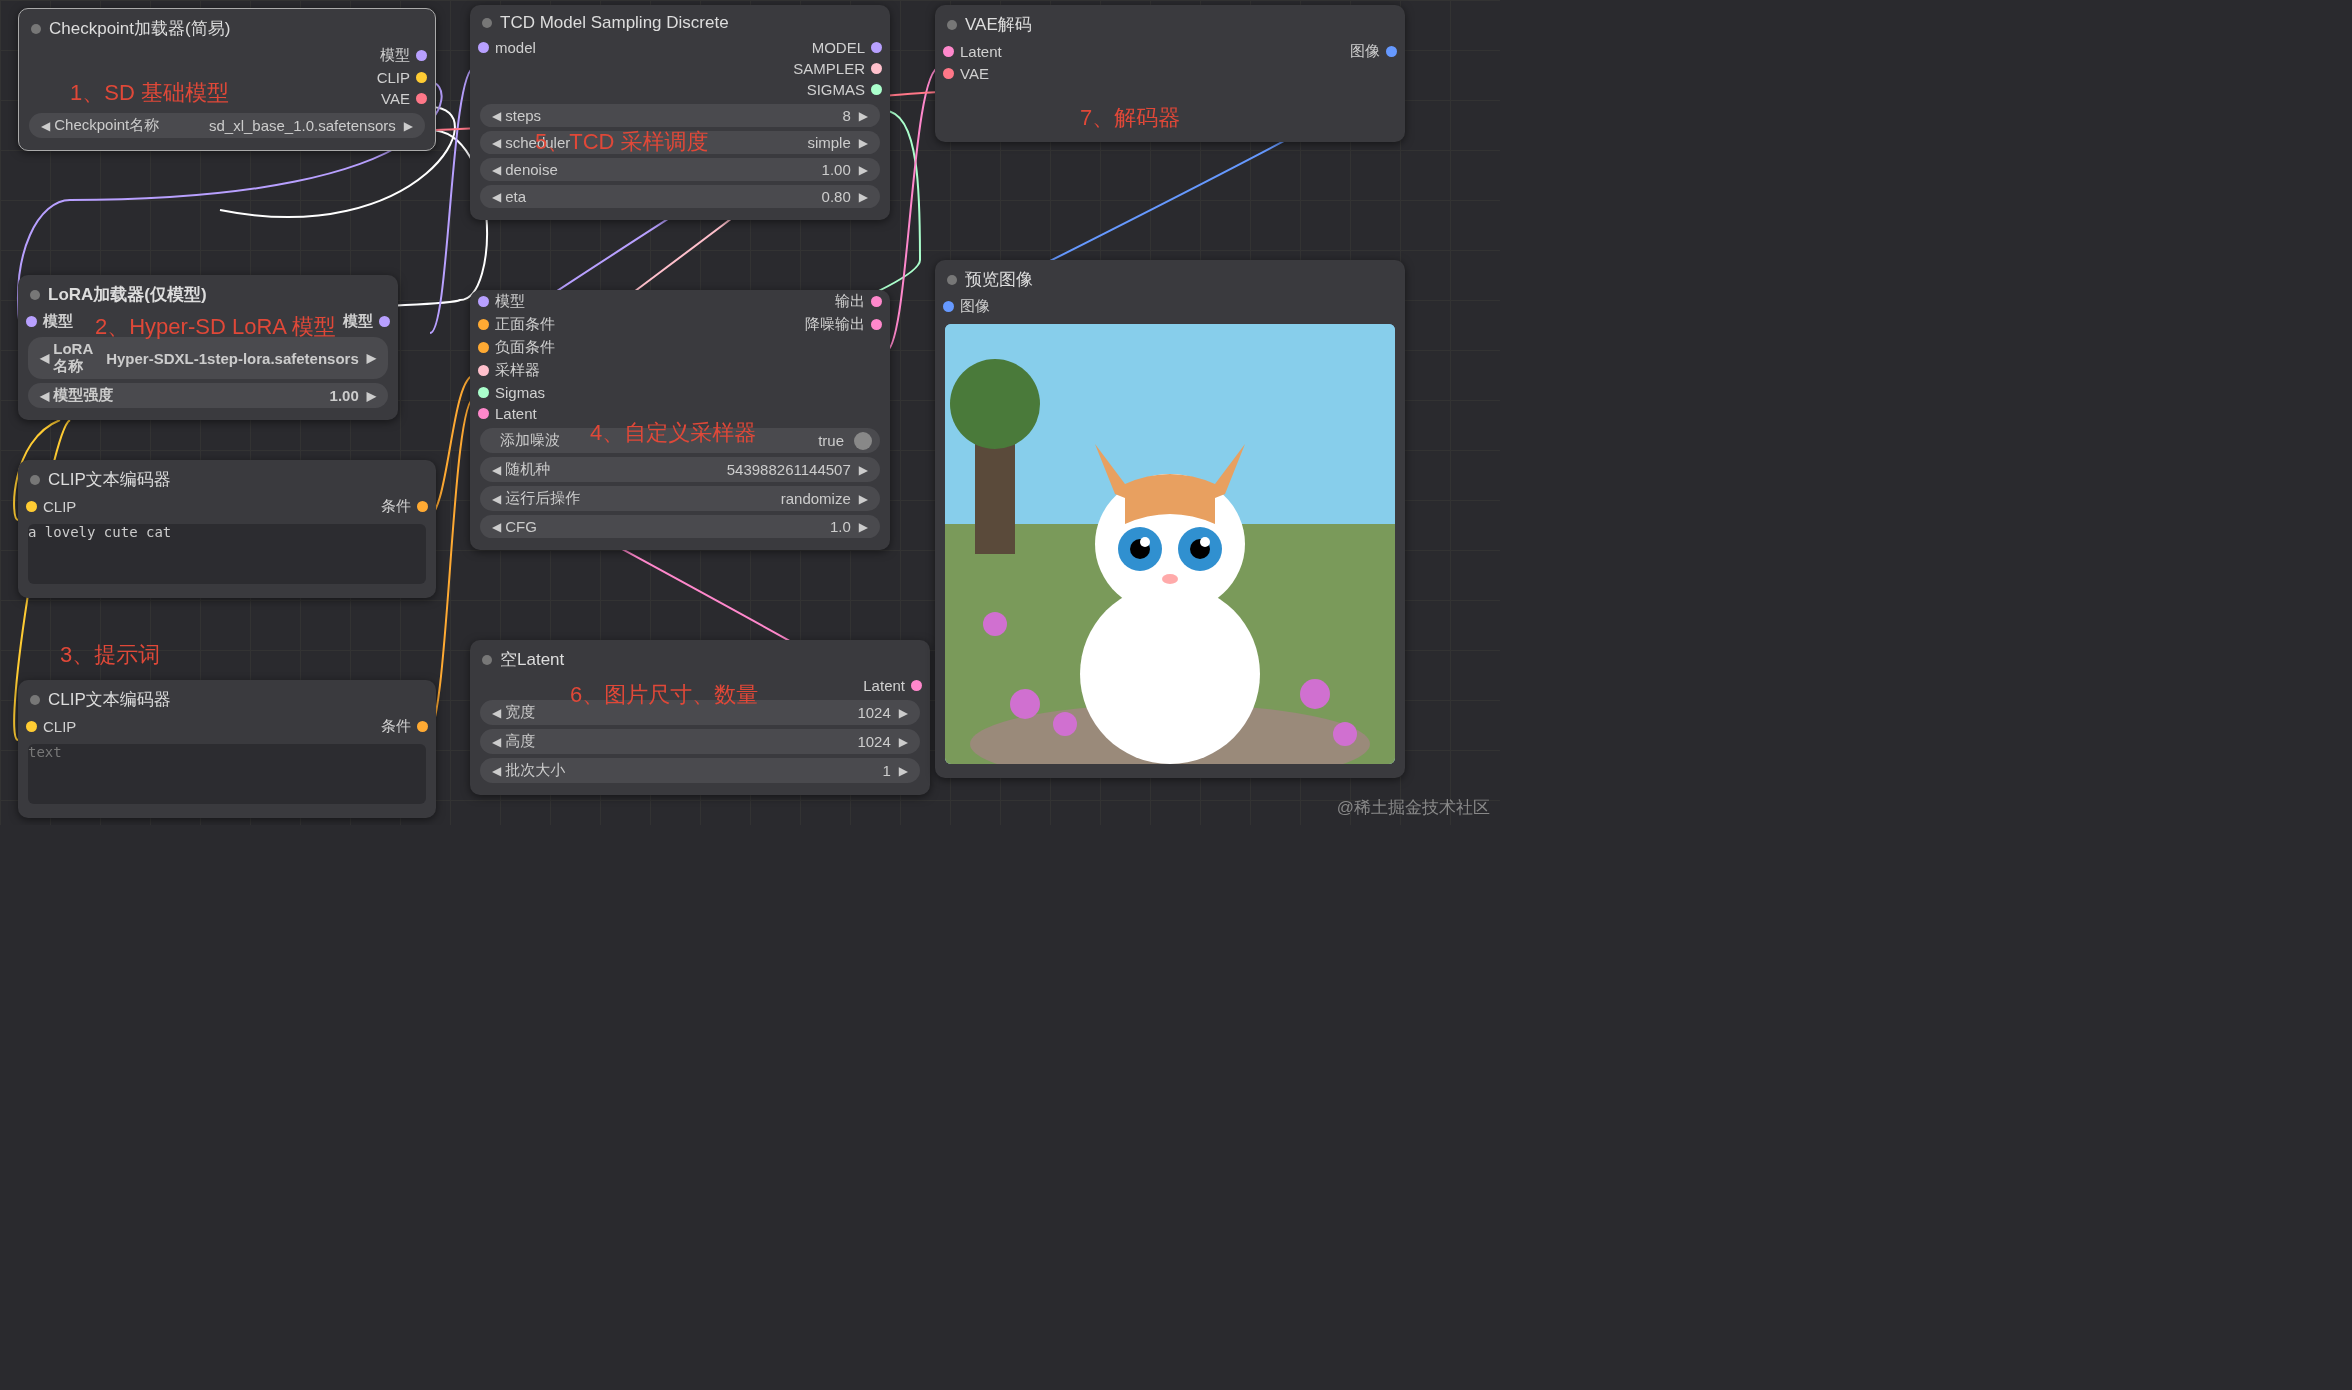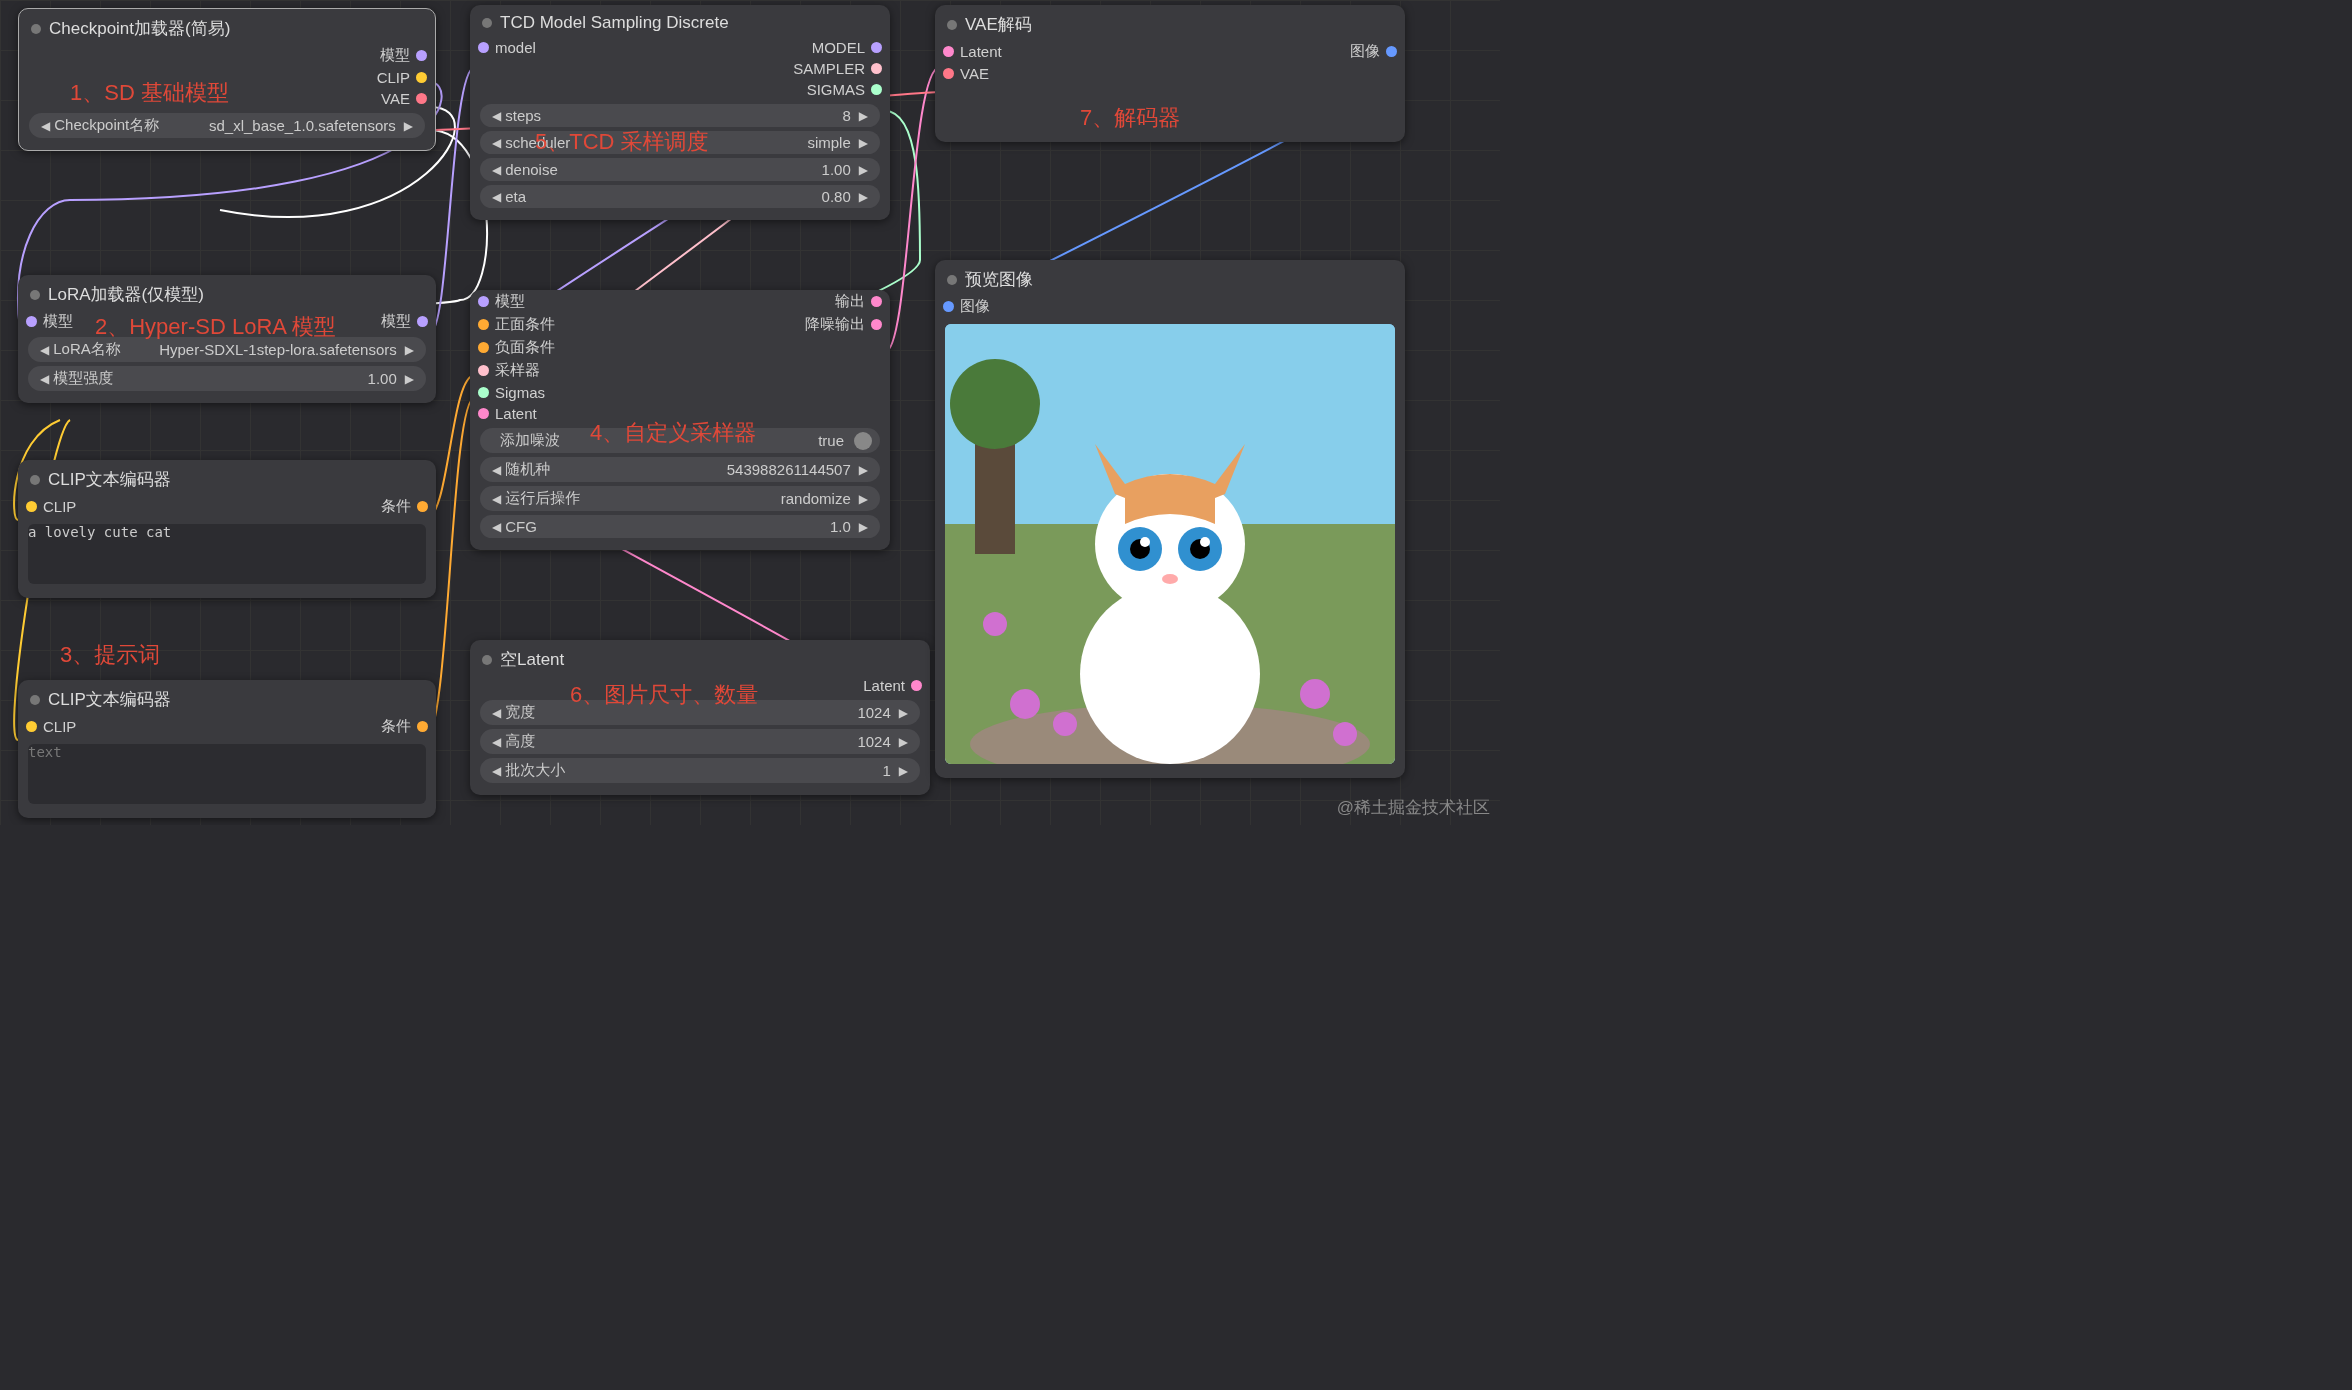--- a/index.html
+++ b/index.html
@@ -178,21 +178,21 @@
         </div>
       </div>
   <div class="param-row">
     <span class="arrow">◀</span>
     <span class="param-label">Checkpoint名称</span>
     <span class="param-value">sd_xl_base_1.0.safetensors</span>
     <span class="arrow">▶</span>
   </div>
 </div>
 
-<div class="node" style="left:18px; top:275px; width:418px;">
+<div class="node" style="left:18px; top:275px; width:380px;font-weight:bold;">
   <div class="node-header">
         <div class="node-dot"></div>
         <div class="node-title">LoRA加载器(仅模型)</div>
       </div>
   <div class="io-row">
     <div class="io-left">
           <div class="port model"></div>
           <span>模型</span>
         </div>
     <div class="io-right">

